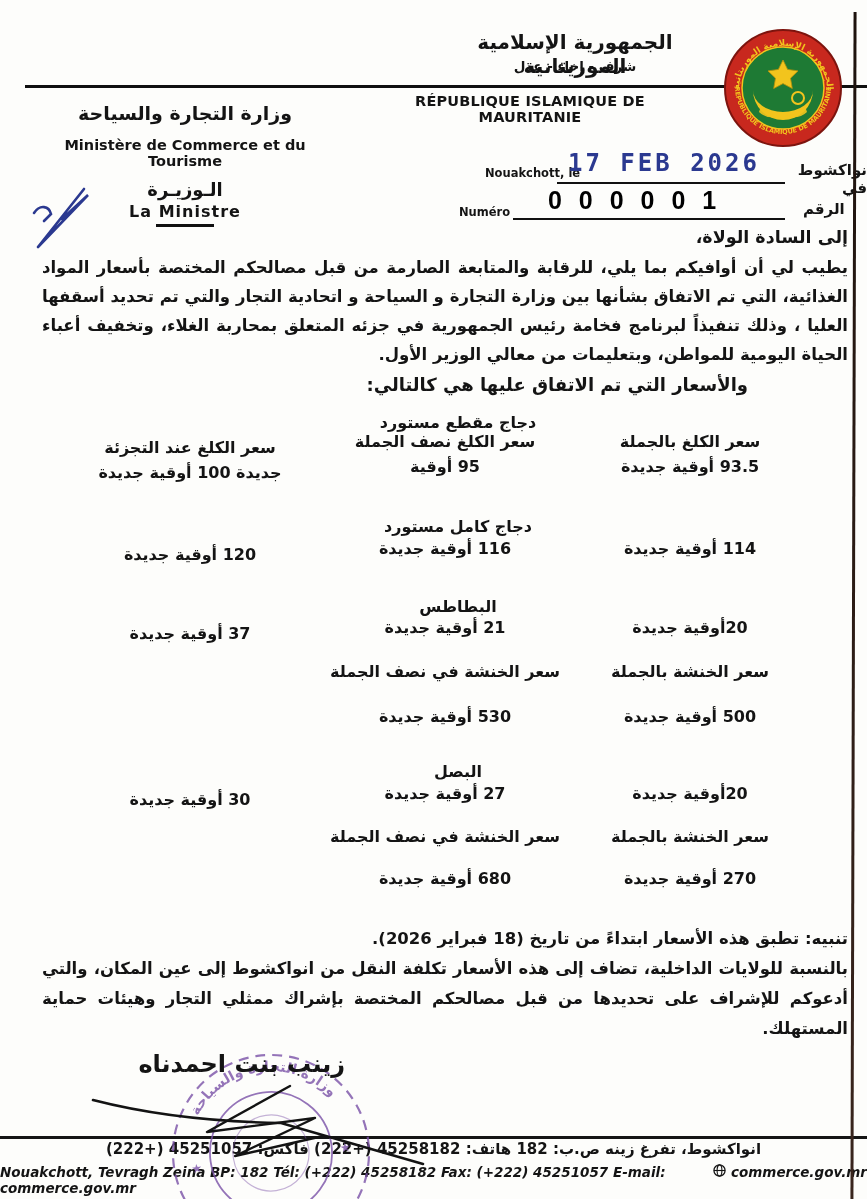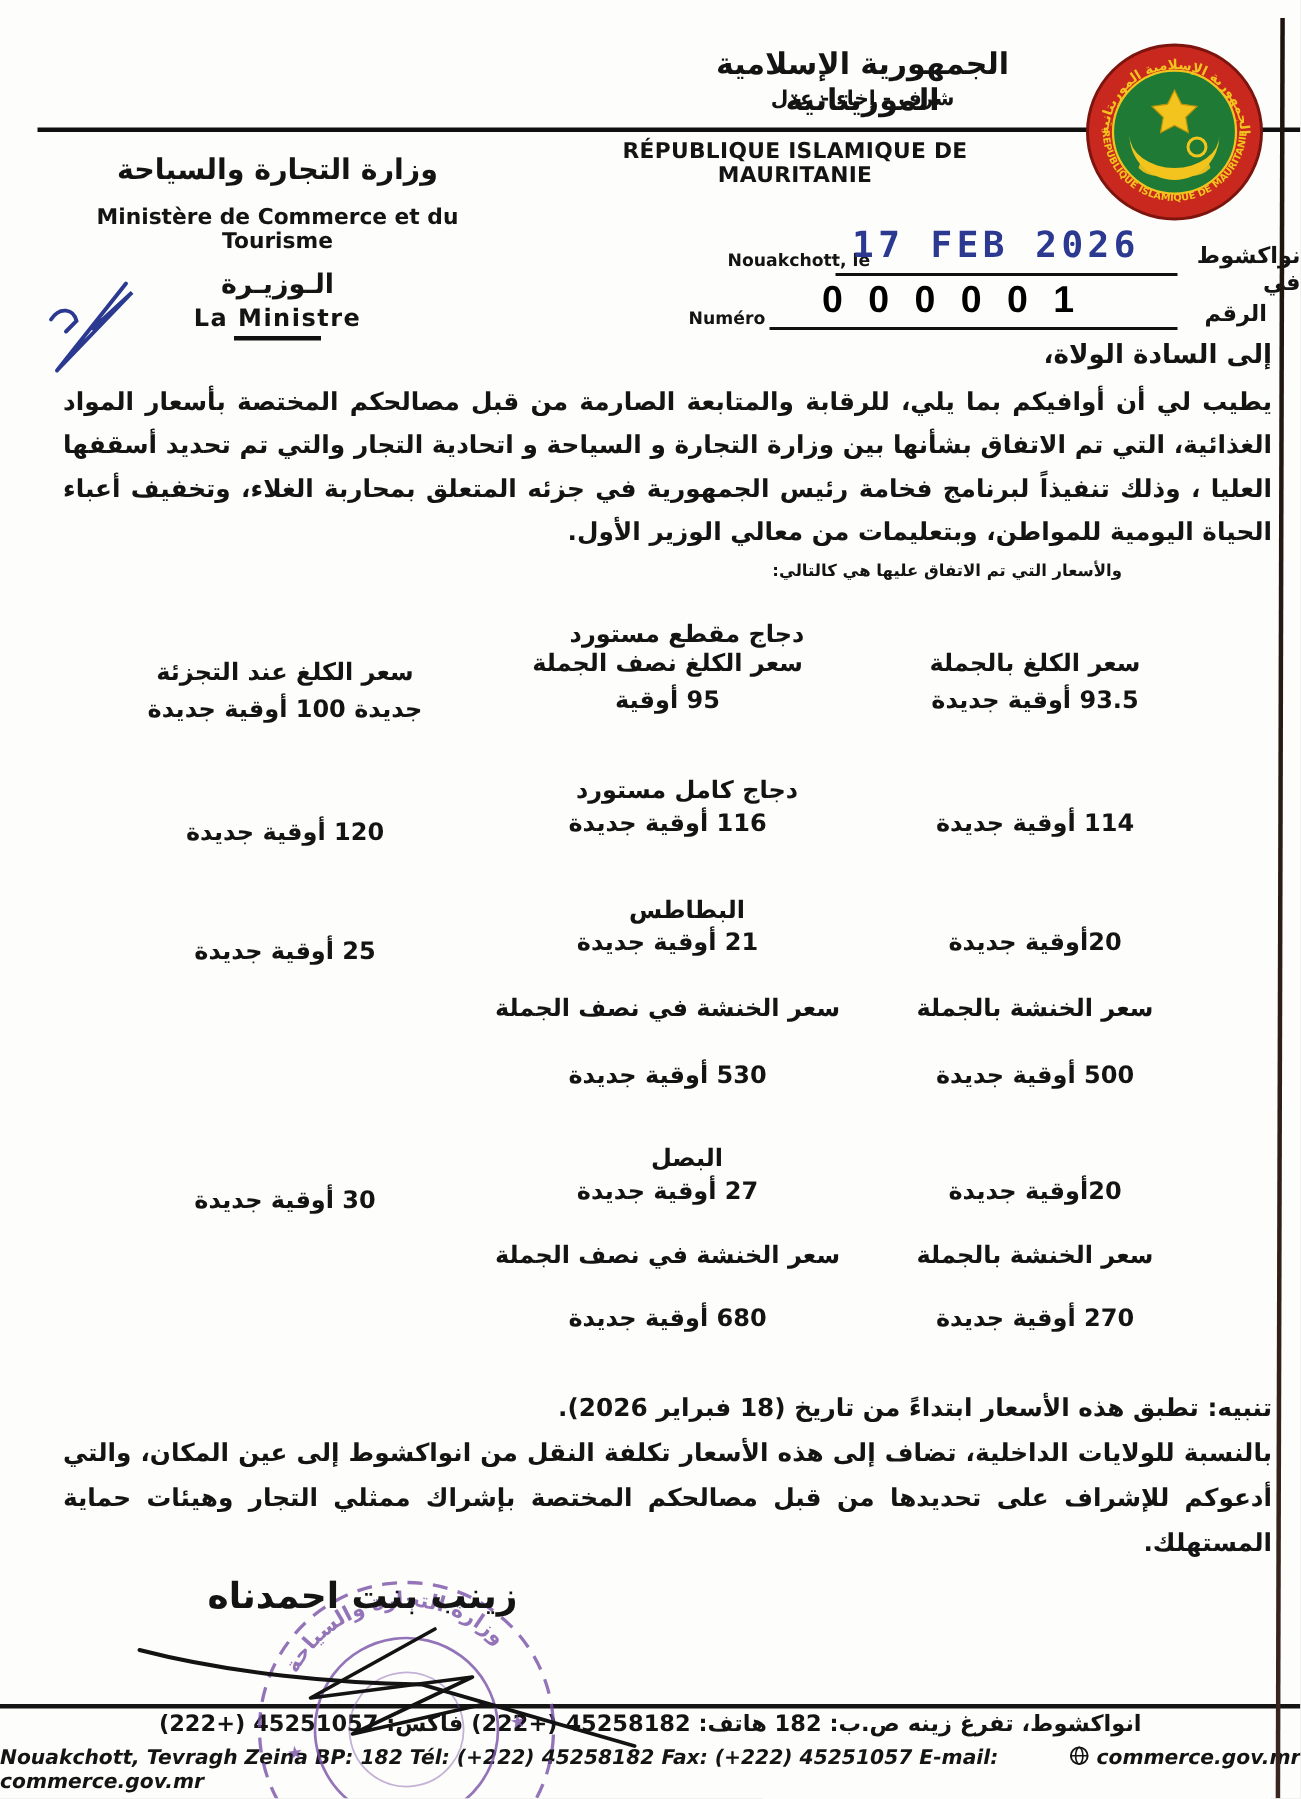--- a/index.html
+++ b/index.html
@@ -42,21 +42,21 @@
   .num-label{left:459px;top:205px;}
   .num-label-ar{left:803px;top:200px;}
   .num-stamp{left:548px;top:186px;font-family:Liberation Sans, sans-serif;
     font-size:25px;font-weight:bold;letter-spacing:5px;color:#000000;}
   .num-underline{left:513px;top:218px;width:272px;height:2px;background:#111;}
 
   
   .salutation{right:19px;top:227px;font-size:17.5px;}
   .body-par{left:42px;right:19px;top:253px;font-size:16.5px;line-height:29px;
     text-align:justify;font-weight:bold;}
-  .prices-intro{right:119px;top:374px;font-size:11px;}
+  .prices-intro{right:119px;top:374px;font-size:18px;}
 
   
   .price-table{left:0;top:405px;width:867px;height:505px;}
   .pt-row{position:absolute;height:26px;font-weight:bold;font-size:16px;
     direction:rtl;text-align:center;}
   .cell-w{left:565px;width:250px;}
   .cell-s{left:320px;width:250px;}
   .cell-r{left:65px;width:250px;}
   .cell-t{left:338px;width:240px;}
 
@@ -147,21 +147,21 @@
     <div class="pt-row cell-r" style="top:58px">جديدة 100 أوقية جديدة</div>
 
     <div class="pt-row cell-t rtl" style="top:112px">دجاج كامل مستورد</div>
     <div class="pt-row cell-w" style="top:134px">114 أوقية جديدة</div>
     <div class="pt-row cell-s" style="top:134px">116 أوقية جديدة</div>
     <div class="pt-row cell-r" style="top:140px">120 أوقية جديدة</div>
 
     <div class="pt-row cell-t rtl" style="top:192px">البطاطس</div>
     <div class="pt-row cell-w" style="top:213px">20أوقية جديدة</div>
     <div class="pt-row cell-s" style="top:213px">21 أوقية جديدة</div>
-    <div class="pt-row cell-r" style="top:219px">25 أوقية جديدة</div>
+    <div class="pt-row cell-r" style="top:219px">37 أوقية جديدة</div>
     <div class="pt-row cell-w" style="top:257px">سعر الخنشة بالجملة</div>
     <div class="pt-row cell-s" style="top:257px">سعر الخنشة في نصف الجملة</div>
     <div class="pt-row cell-w" style="top:302px">500 أوقية جديدة</div>
     <div class="pt-row cell-s" style="top:302px">530 أوقية جديدة</div>
 
     <div class="pt-row cell-t rtl" style="top:357px">البصل</div>
     <div class="pt-row cell-w" style="top:379px">20أوقية جديدة</div>
     <div class="pt-row cell-s" style="top:379px">27 أوقية جديدة</div>
     <div class="pt-row cell-r" style="top:385px">30 أوقية جديدة</div>
     <div class="pt-row cell-w" style="top:422px">سعر الخنشة بالجملة</div>

